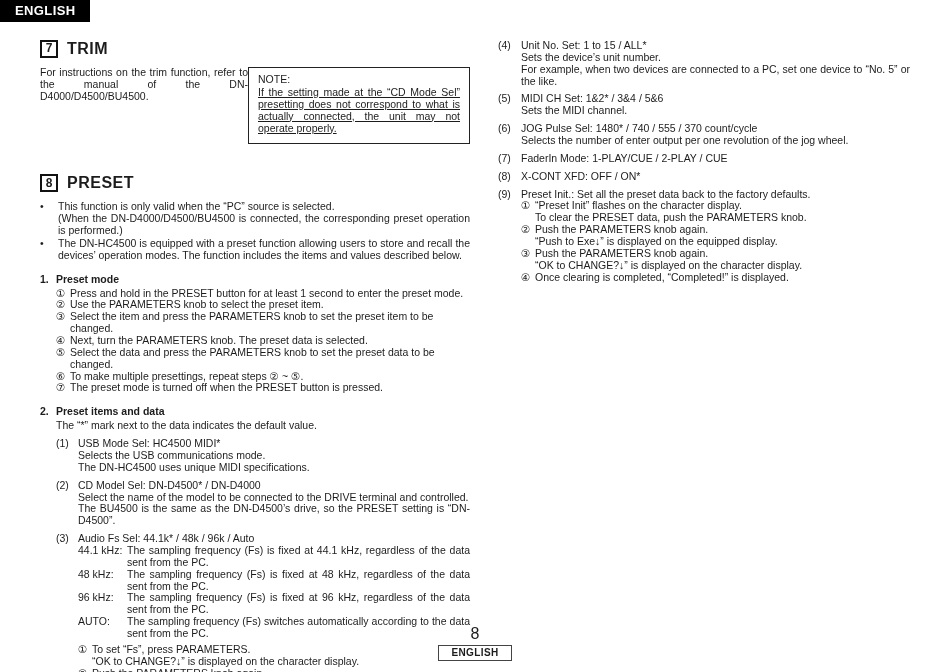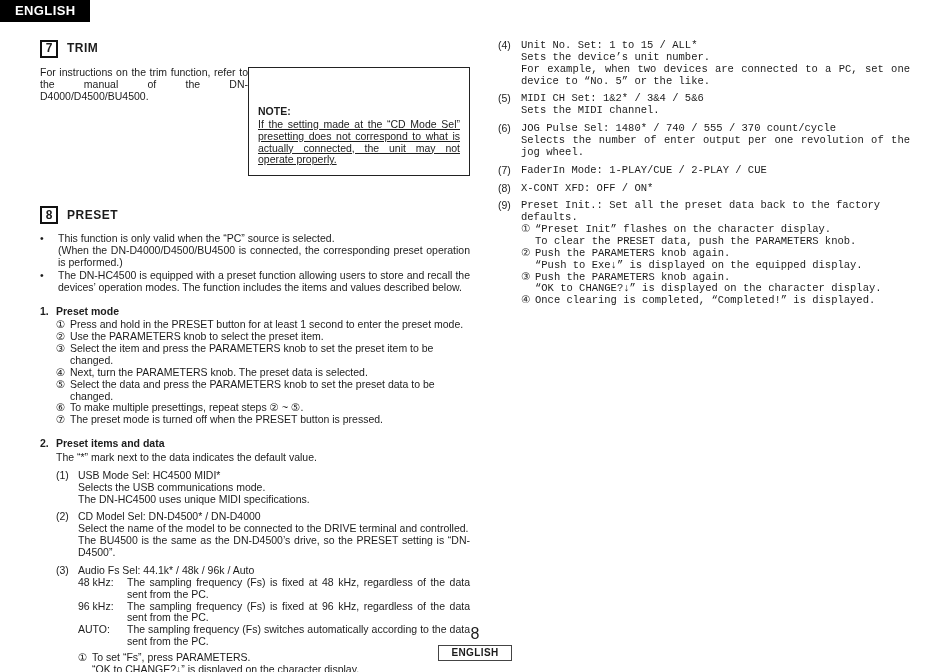--- a/index.html
+++ b/index.html
@@ -17,26 +17,26 @@
   }
   .columns { position: absolute; top: 40px; left: 40px; display: flex; gap: 28px; }
   .col-left { width: 430px; }
   .col-right { width: 412px; }
 
   .section-head { display: flex; align-items: center; gap: 9px; margin-bottom: 9px; }
   .num-box {
     width: 18px; height: 18px; border: 2px solid #111; box-sizing: border-box;
     font-weight: bold; font-size: 12px; display: flex; align-items: center; justify-content: center;
   }
-  .section-title { font-weight: bold; font-size: 12px; letter-spacing: .5px; }
+  .section-title { font-weight: bold; font-size: 16px; letter-spacing: .5px; }
 
   .trim-row { display: flex; margin-top: 3px; }
   .trim-text { width: 208px; text-align: justify; }
   .note-box { flex: 1; border: 1px solid #222; padding: 6px 9px 9px 9px; }
-  .note-label { font-weight: bold; margin-bottom: 1px; margin-top: 32px; }
+  .note-label { font-weight: normal; margin-bottom: 1px; }
   .note-text { text-align: justify; text-decoration: underline; }
 
   .sec8 { margin-top: 30px; }
 
   .bullet { display: flex; margin-bottom: 1px; }
   .bullet-dot { width: 10px; flex: none; }
   .bullet-body { flex: 1; text-align: justify; margin-left: 8px; }
   .bullet-body div:empty { display: none; }
 
   .subhead { display: flex; font-weight: bold; margin-top: 12px; margin-bottom: 2px; }
@@ -56,21 +56,21 @@
   .item-body > div:empty { display: none; }
   .item-line { text-align: justify; }
 
   .freq-row { display: flex; }
   .freq-label { width: 49px; flex: none; }
   .freq-text { flex: 1; text-align: justify; }
   .item3-steps { margin-top: 4px; }
 
   .r-item { display: flex; margin-bottom: 6px; }
   .r-num { width: 23px; flex: none; }
-  .r-body { flex: 1; font-family: Liberation Mono, monospace; }
+  .r-body { flex: 1; }
   .r-line { text-align: justify; }
   .r-body > div:empty { display: none; }
 
   .page-num {
     position: absolute; left: 0; right: 0; bottom: 29px;
     text-align: center; font-size: 16px;
   }
   .footer-box {
     position: absolute; left: 50%; transform: translateX(-50%); bottom: 11px;
     width: 74px; height: 16px; border: 1px solid #444; box-sizing: border-box;
@@ -182,20 +182,24 @@
             <div class="item-line">Select the name of the model to be connected to the DRIVE terminal and controlled.</div>
             <div class="item-line">The BU4500 is the same as the DN-D4500’s drive, so the PRESET setting is “DN-D4500”.</div>
           </span>
         </div>
 
         <div class="item">
           <span class="item-num">(3)</span>
           <span class="item-body">
             <div>Audio Fs Sel: 44.1k* / 48k / 96k / Auto</div>
 
+            <div class="freq-row">
+              <span class="freq-label">44.1 kHz:</span>
+              <span class="freq-text">The sampling frequency (Fs) is fixed at 44.1 kHz, regardless of the data sent from the PC.</span>
+            </div>
             <div class="freq-row">
               <span class="freq-label">48 kHz:</span>
               <span class="freq-text">The sampling frequency (Fs) is fixed at 48 kHz, regardless of the data sent from the PC.</span>
             </div>
             <div class="freq-row">
               <span class="freq-label">96 kHz:</span>
               <span class="freq-text">The sampling frequency (Fs) is fixed at 96 kHz, regardless of the data sent from the PC.</span>
             </div>
             <div class="freq-row">
               <span class="freq-label">AUTO:</span>

